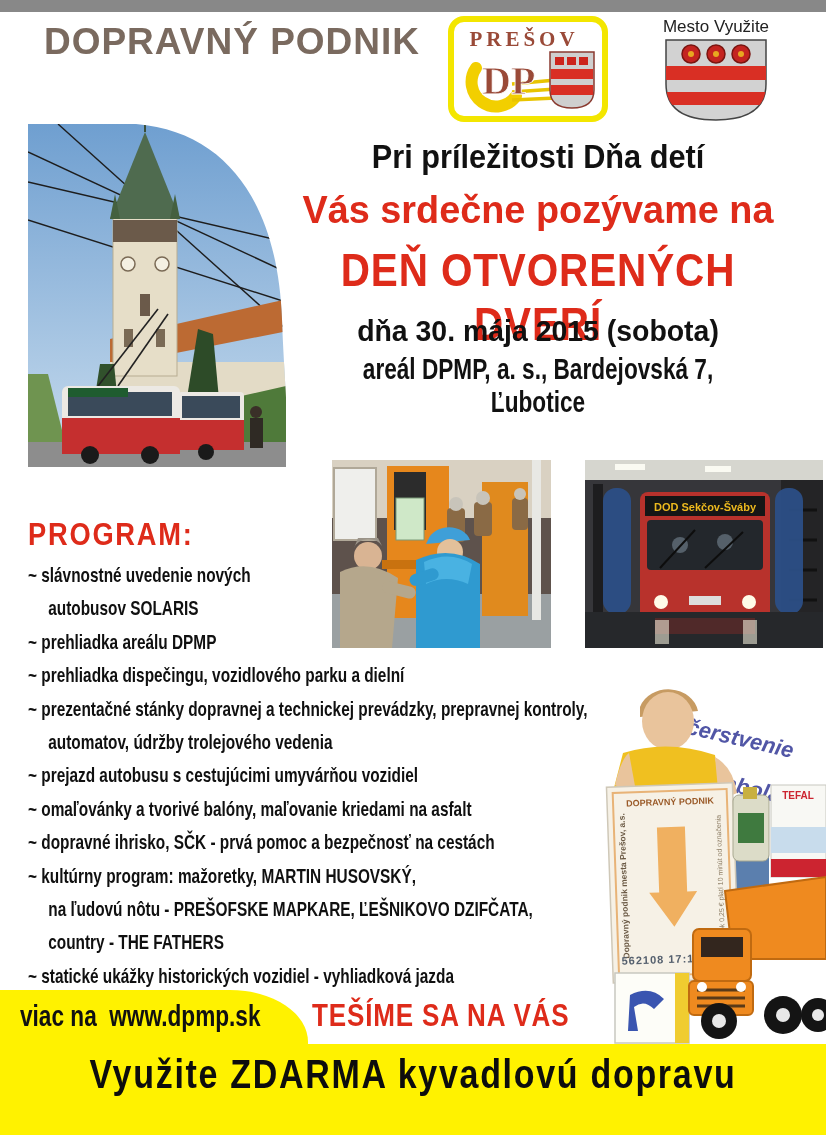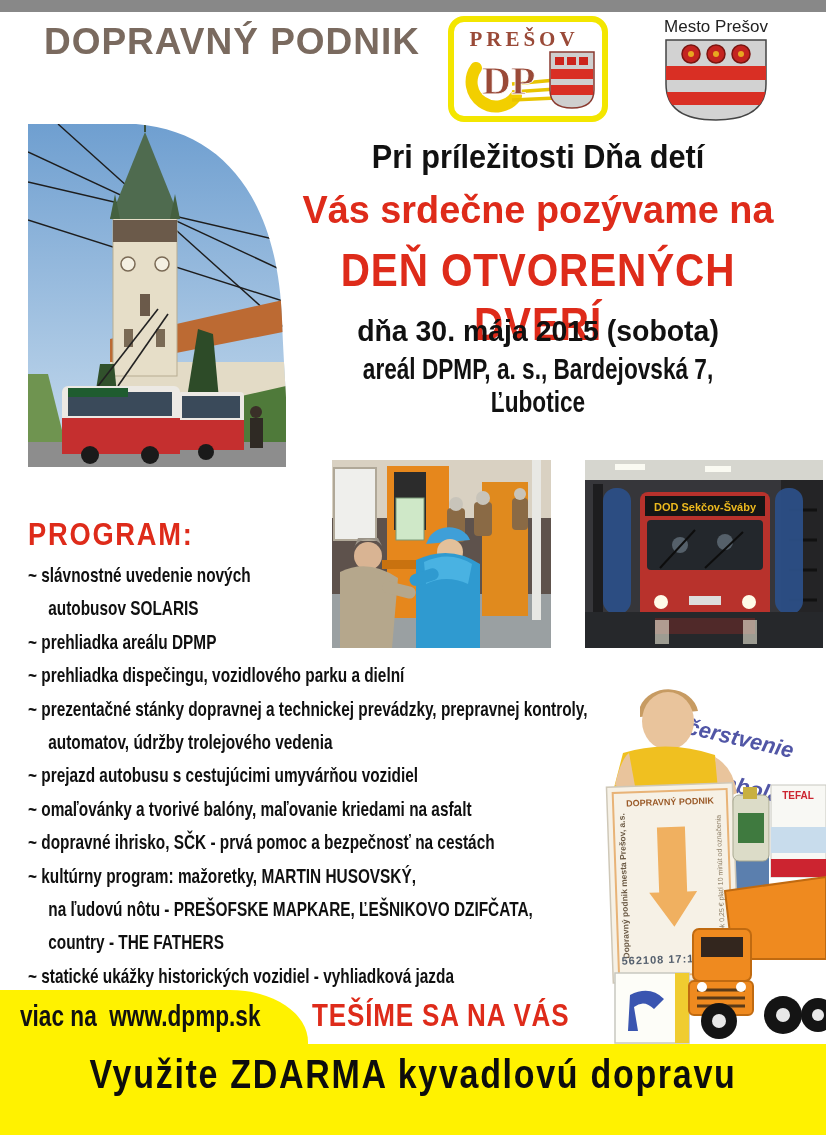--- a/index.html
+++ b/index.html
@@ -100,21 +100,21 @@
         <rect x="5" y="5" width="9" height="8" fill="#cc241c"></rect>
         <rect x="17" y="5" width="9" height="8" fill="#cc241c"></rect>
         <rect x="29" y="5" width="9" height="8" fill="#cc241c"></rect>
         <rect x="1" y="17" width="42" height="10" fill="#d92f24"></rect>
         <rect x="1" y="33" width="42" height="10" fill="#d92f24"></rect>
       </g>
     </svg>
   </div>
 
   <div class="abs city-crest">
-    <div class="city-crest-label">Mesto Prešov</div>
+    <div class="city-crest-label">Mesto Využite</div>
     <svg width="104" height="84" viewBox="0 0 104 84">
       <defs>
         <clipPath id="shieldClip">
           <path d="M2 2 h100 v44 q0 36 -50 36 q-50 0 -50 -36 Z"></path>
         </clipPath>
       </defs>
       <path d="M2 2 h100 v44 q0 36 -50 36 q-50 0 -50 -36 Z" fill="#d2d2d2" stroke="#444" stroke-width="1.5"></path>
       <g clip-path="url(#shieldClip)">
         <rect x="2" y="28" width="100" height="14" fill="#d92f24"></rect>
         <rect x="2" y="54" width="100" height="13" fill="#d92f24"></rect>

